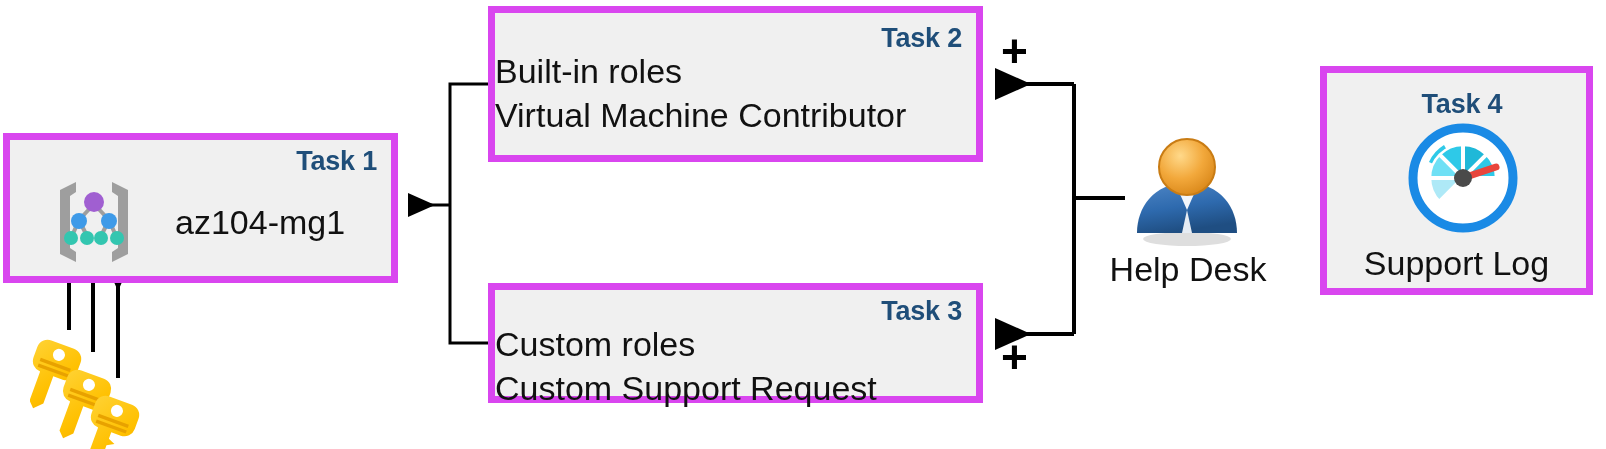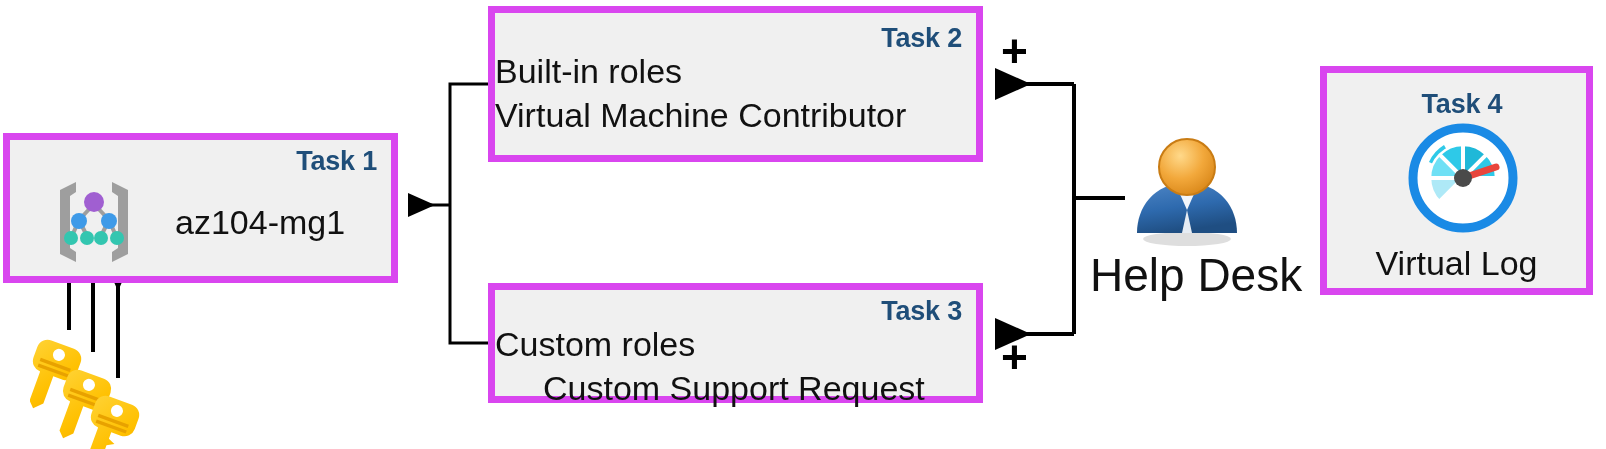--- a/index.html
+++ b/index.html
@@ -55,21 +55,21 @@
     color:#000;
     line-height:1;
     font-family:"Liberation Sans", sans-serif;
   }
 
   .svg-layer{position:absolute;left:0;top:0;width:1606px;height:449px;pointer-events:none;}
 
   .icon-wrap{position:absolute;}
   .person-caption{
     position:absolute;
-    font-size:46px;
+    font-size:34px;
     color:#111;
     text-align:center;
     line-height:1.12;
     white-space:nowrap;
   }
 </style>
 </head>
 <body>
 
 <div id="canvas">
@@ -163,21 +163,21 @@
   <div class="box" id="task2-box">
     <div class="task-label" style="right:14px;top:10px;">Task 2</div>
     <div class="body-text" style="left:0;right:0;top:38px;">Built-in roles</div>
     <div class="body-text" style="left:0;right:0;top:82px;">Virtual Machine Contributor</div>
   </div>
   <div class="plus" style="left:1001px;top:28px;">+</div>
 
   <div class="box" id="task3-box">
     <div class="task-label" style="right:14px;top:6px;">Task 3</div>
     <div class="body-text" style="left:0;right:0;top:34px;">Custom roles</div>
-    <div class="body-text" style="left:0;right:4px;top:78px;margin-left:48px;">Custom Support Request</div>
+    <div class="body-text" style="left:0;right:4px;top:78px;">Custom Support Request</div>
   </div>
   <div class="plus" style="left:1001px;top:334px;">+</div>
 
   <div class="icon-wrap" style="left:1127px;top:136px;width:120px;height:112px;">
     <svg width="120" height="112" viewBox="0 0 120 112">
       <defs>
         <radialGradient id="headg" cx="38%" cy="30%" r="75%">
           <stop offset="0%" stop-color="#FFD98A"></stop>
           <stop offset="55%" stop-color="#F2A83B"></stop>
           <stop offset="100%" stop-color="#D98719"></stop>
@@ -223,16 +223,16 @@
           <line x1="55" y1="55" x2="78.3" y2="31.7"></line>
           <line x1="55" y1="55" x2="22" y2="55"></line>
           <line x1="55" y1="55" x2="31.7" y2="78.3"></line>
           <line x1="55" y1="55" x2="88" y2="55"></line>
         </g>
 
         <line x1="55" y1="55" x2="88" y2="44" stroke="#e8453c" stroke-width="7" stroke-linecap="round"></line>
         <circle cx="55" cy="55" r="9" fill="#4a4a4a"></circle>
       </svg>
     </div>
-    <div class="body-text" style="left:0;right:0;top:170px;text-align:center;">Virtual Log</div>
+    <div class="body-text" style="left:0;right:0;top:170px;text-align:center;">Support Log</div>
   </div>
 
 </div>
 
 </body></html>

